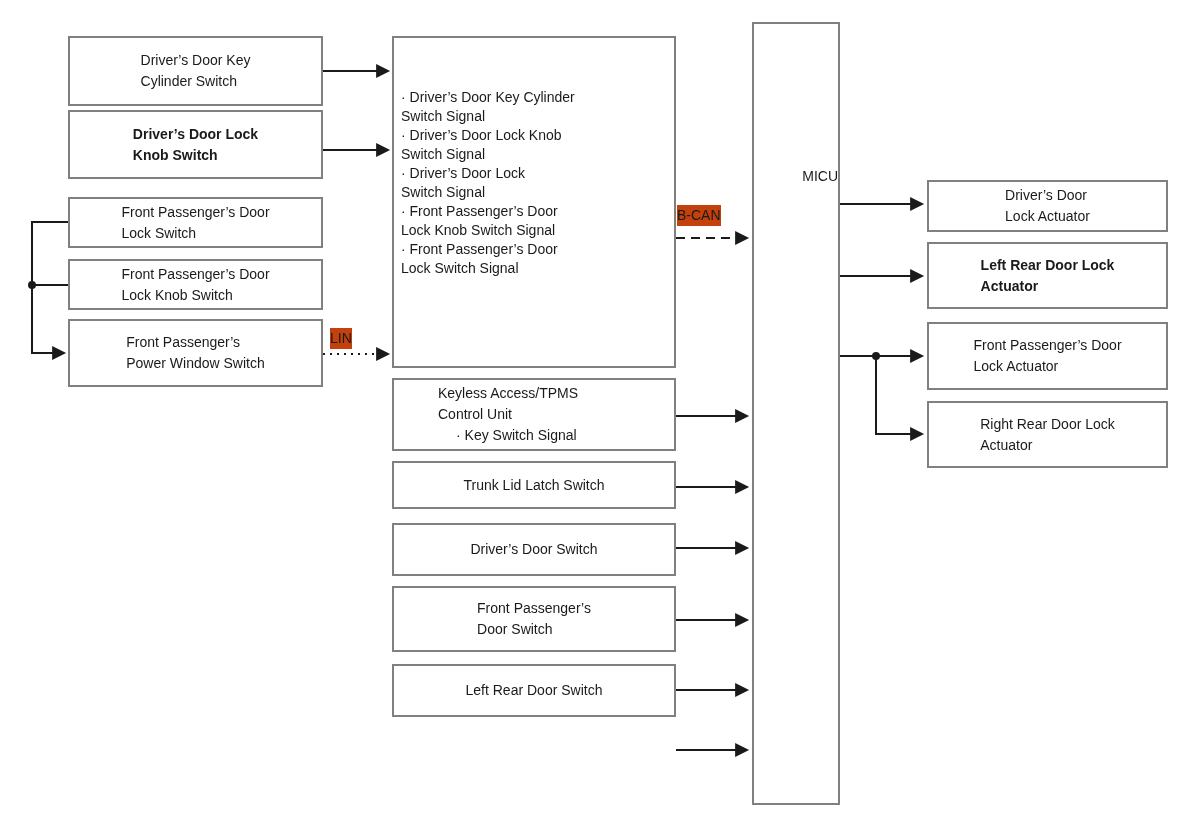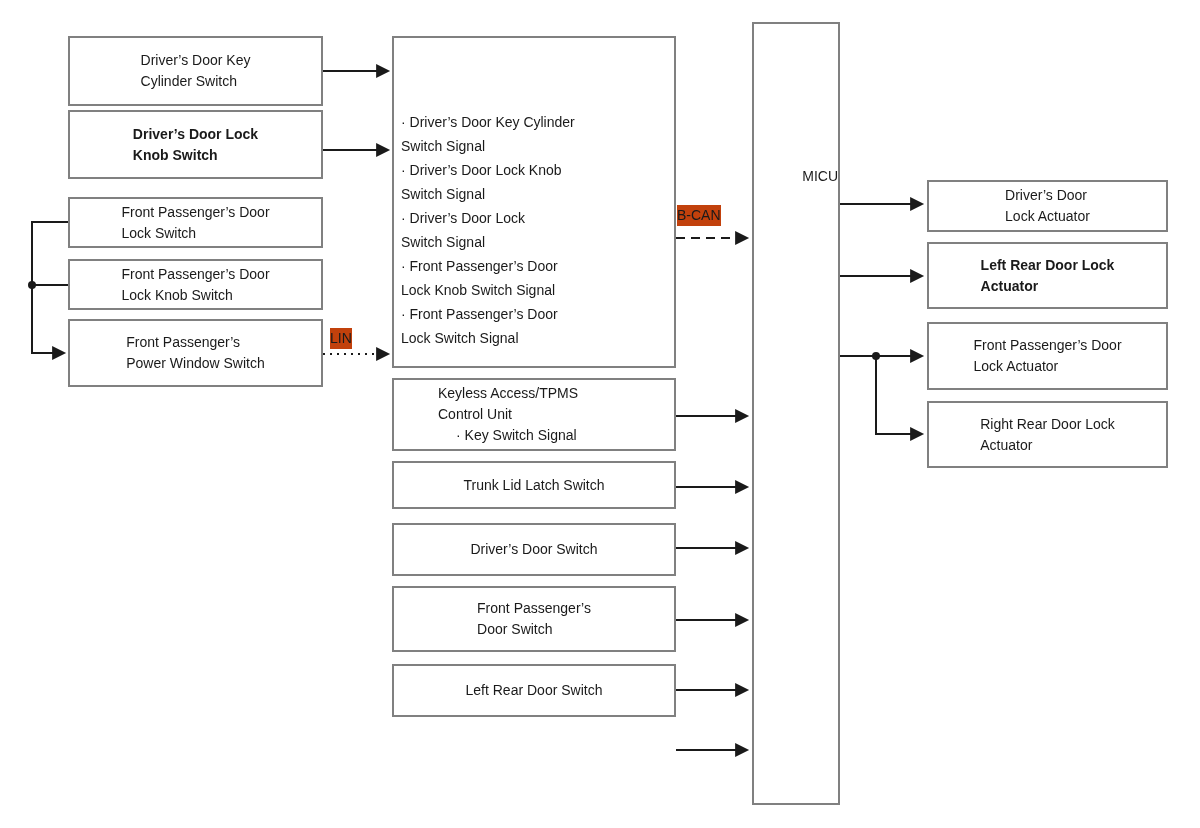--- a/index.html
+++ b/index.html
@@ -19,21 +19,21 @@
   
   #box-l1{left:68px;top:36px;width:255px;height:70px;}
   #box-l2{left:68px;top:110px;width:255px;height:69px;font-weight:bold;}
   #box-l3{left:68px;top:197px;width:255px;height:51px;}
   #box-l4{left:68px;top:259px;width:255px;height:51px;}
   #box-l5{left:68px;top:319px;width:255px;height:68px;}
   
   #box-master{left:392px;top:36px;width:284px;height:332px;
     align-items:flex-start;justify-content:flex-start;
     padding:48px 6px 0 7px;}
-  #box-master .signals{white-space:pre-line;margin-top:24px;line-height:24px;}
+  #box-master .signals{white-space:pre-line;margin-top:2px;line-height:19px;}
   #box-keyless{left:392px;top:378px;width:284px;height:73px;
     flex-direction:column;align-items:flex-start;padding-left:44px;}
   #box-keyless .signal{margin-left:18px;white-space:pre-line;}
   #box-trunk{left:392px;top:461px;width:284px;height:48px;}
   #box-dds{left:392px;top:523px;width:284px;height:53px;}
   #box-fpds{left:392px;top:586px;width:284px;height:66px;}
   #box-lrds{left:392px;top:664px;width:284px;height:53px;}
   #box-rrds{left:392px;top:727px;width:284px;height:49px;}
   
   #box-micu{left:752px;top:22px;width:88px;height:783px;align-items:flex-start;}

